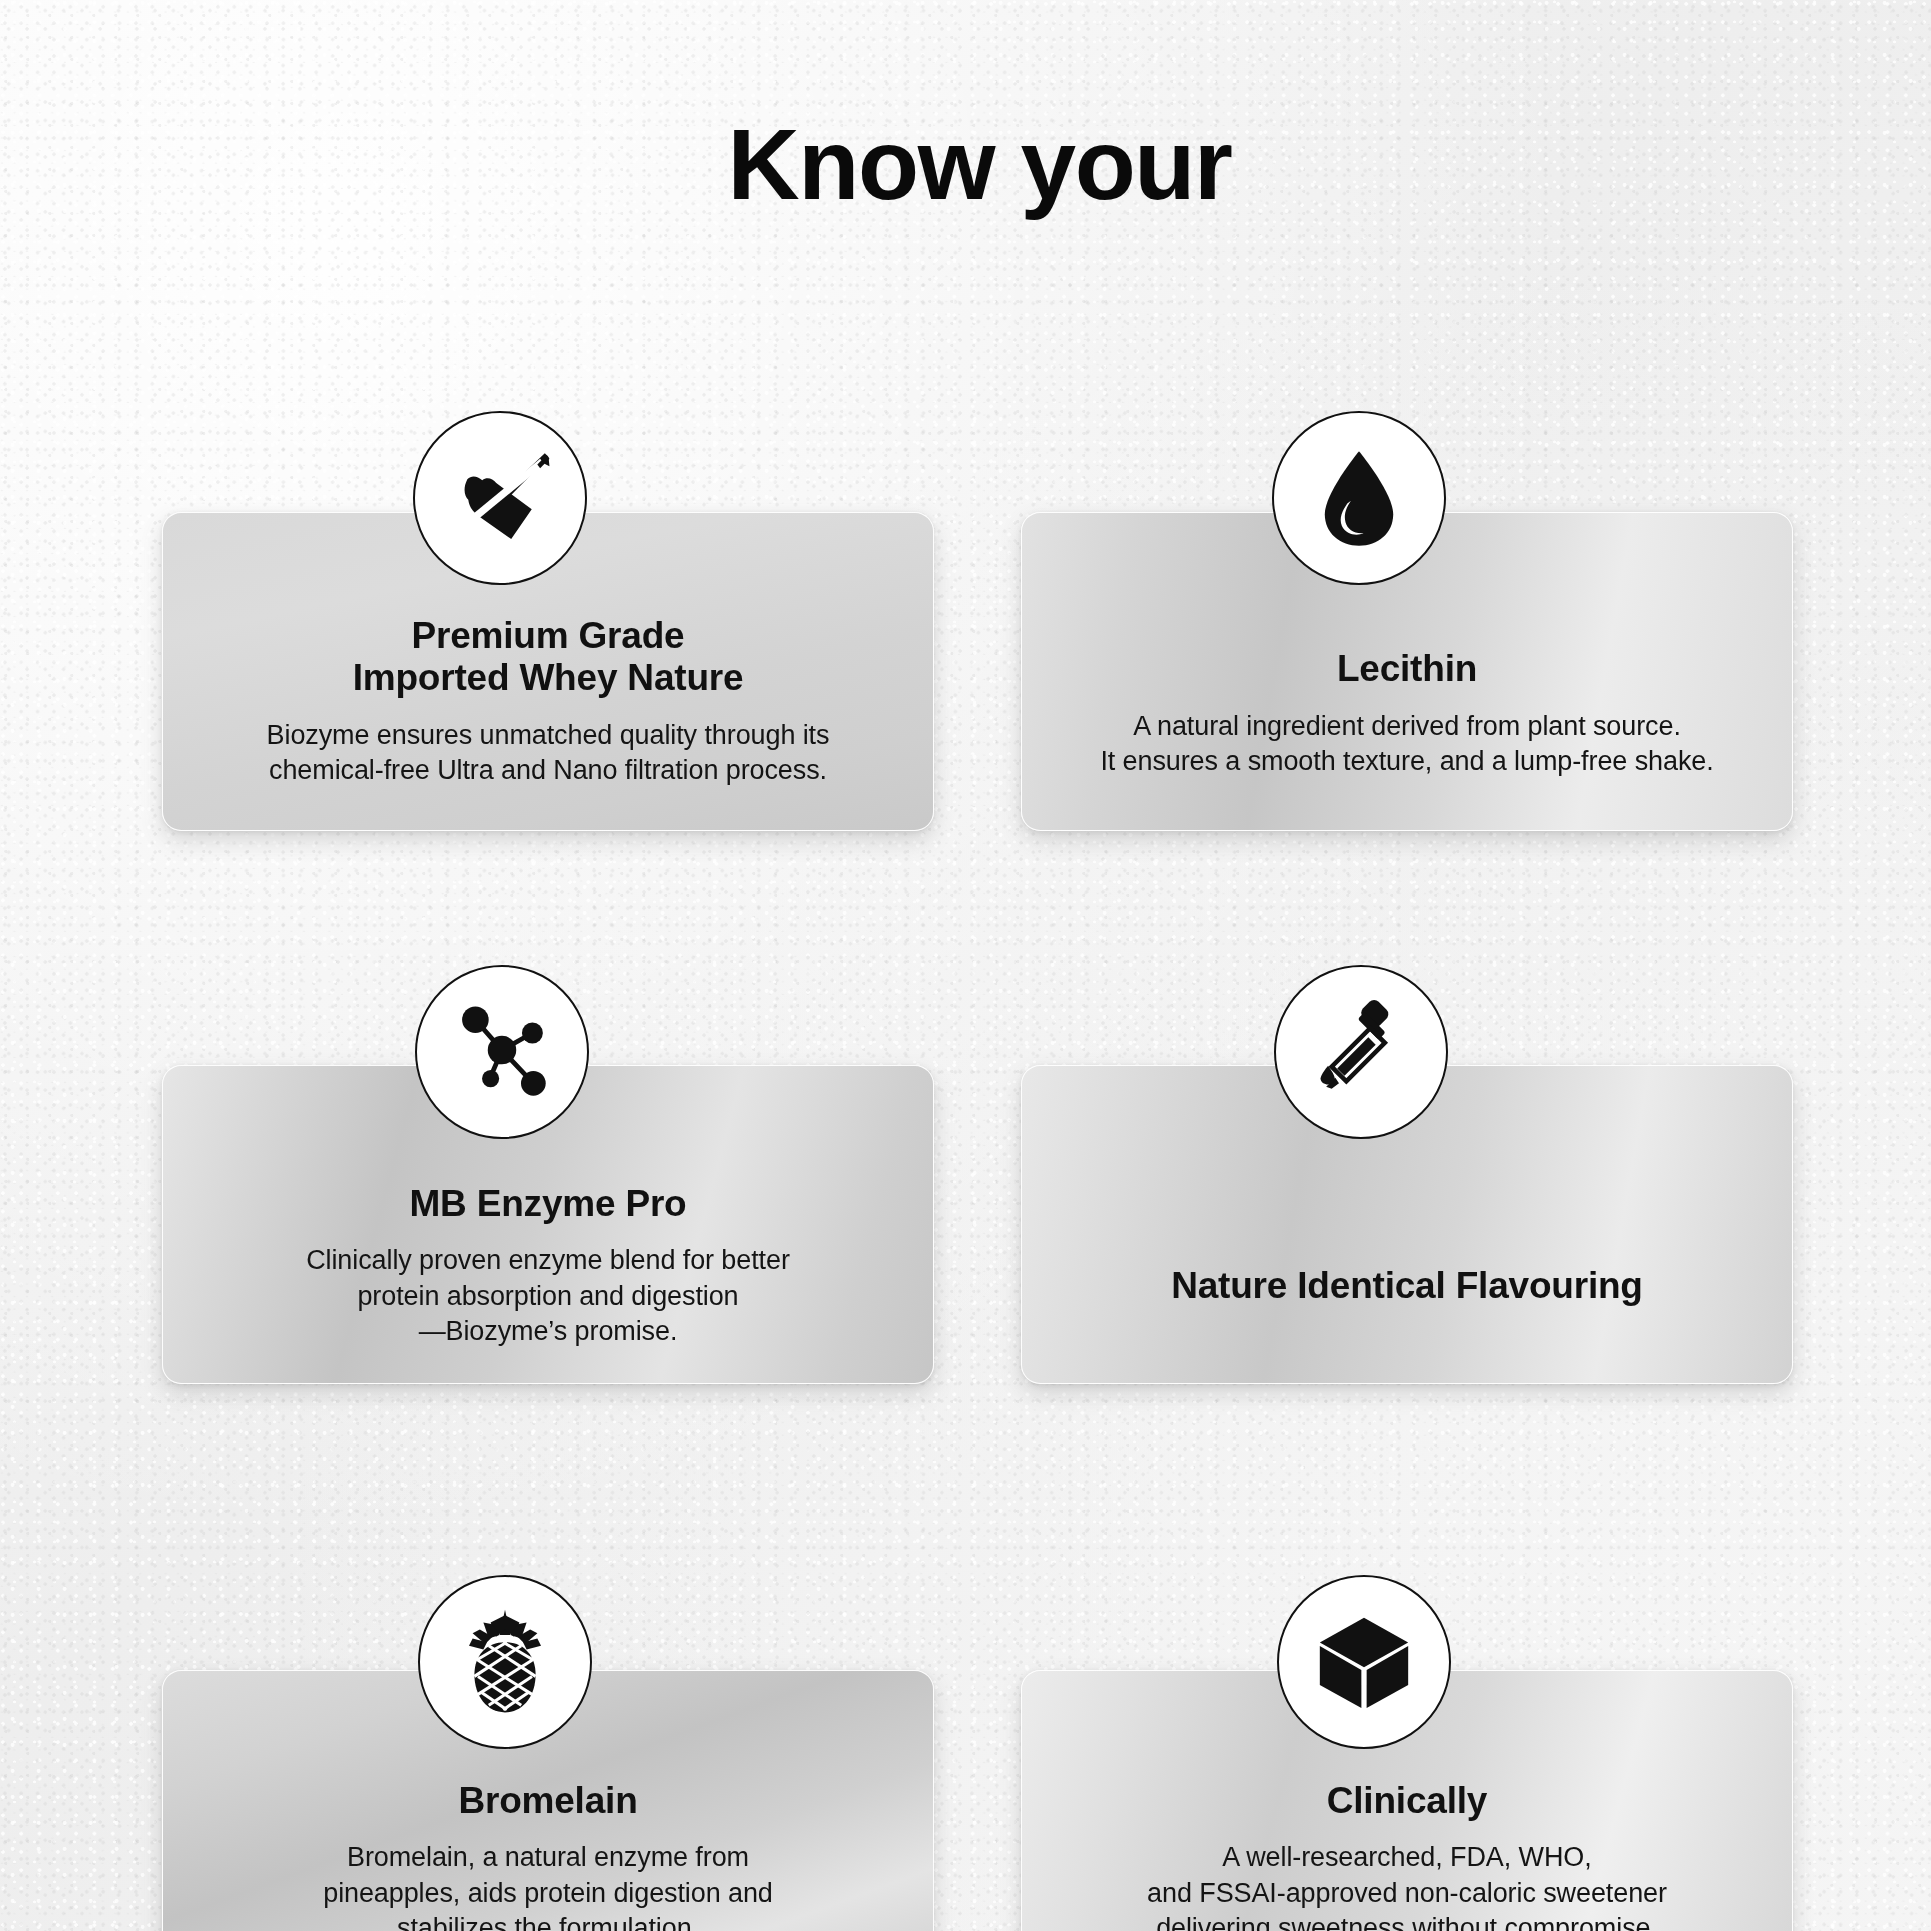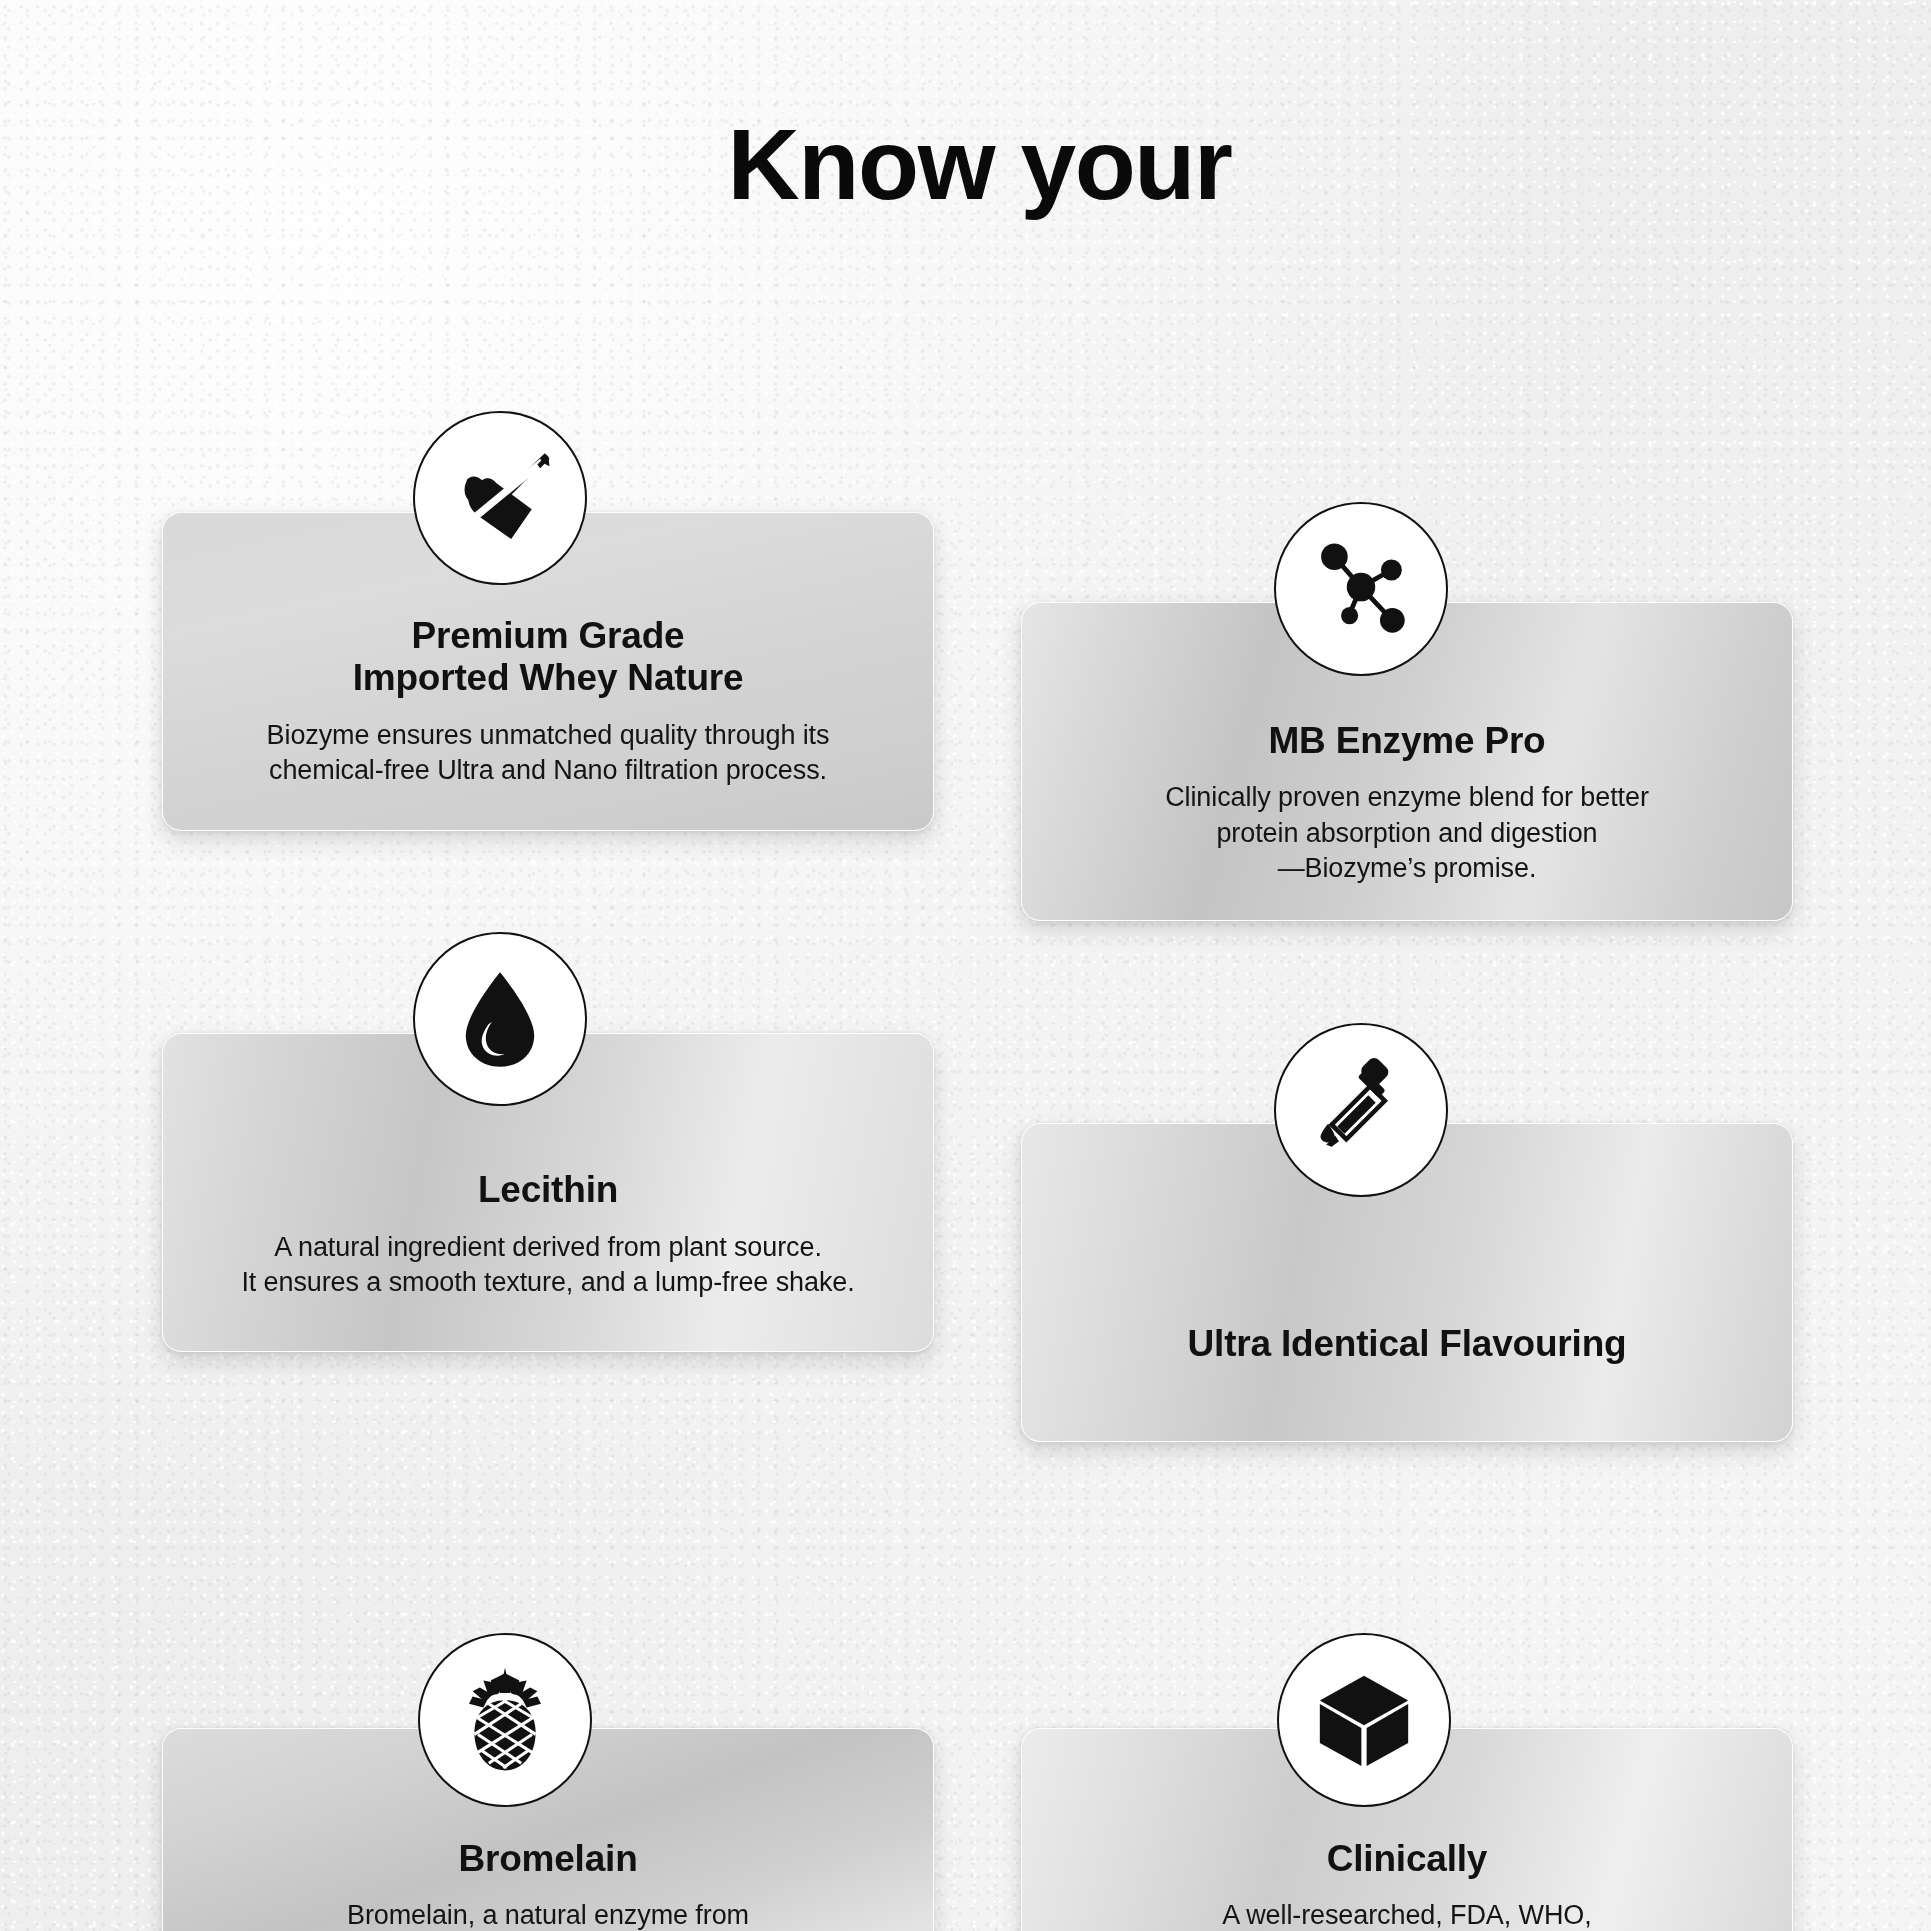--- a/index.html
+++ b/index.html
@@ -256,20 +256,45 @@
                    C30 35, 36 37, 41 41
                    C46 37, 52 39, 56 44
                    L94 72
                    L72 104
                    L38 80
                    C32 76, 27 70, 26 62
                    C22 58, 20 50, 25 40 Z" fill="#111"></path>
 
           <path d="M30 78 L103 18 L108 24 L35 84 Z" fill="#ffffff"></path>
           <path d="M100 24 L110 14 L113 18 L103 28 Z" fill="#111"></path>
+        </svg>
+      </div>
+    </div>
+
+    <div class="cell cell-1">
+      <div class="card card-b">
+        <div class="card-inner">
+          <div class="card-title">Lecithin</div>
+          <div class="card-body">A natural ingredient derived from plant source.
+It ensures a smooth texture, and a lump-free shake.</div>
+        </div>
+      </div>
+      <div class="icon-badge">
+        <svg width="108" height="108" viewBox="0 0 120 120" aria-hidden="true">
+          <path d="M60 8
+                   C60 8, 22 54, 22 78
+                   C22 99, 39 113, 60 113
+                   C81 113, 98 99, 98 78
+                   C98 54, 60 8, 60 8 Z" fill="#111"></path>
+
+          <path d="M47 66
+                   C40 76, 38 84, 41 91
+                   C45 100, 57 103, 65 99
+                   C55 100, 47 95, 45 87
+                   C43 79, 45 72, 51 63 Z" fill="#ffffff"></path>
         </svg>
       </div>
     </div>
 
     <div class="cell cell-2">
       <div class="card card-c">
         <div class="card-inner">
           <div class="card-title">MB Enzyme Pro</div>
           <div class="card-body">Clinically proven enzyme blend for better
 protein absorption and digestion
@@ -287,49 +312,24 @@
           </g>
           <circle cx="32" cy="26" r="14" fill="#111"></circle>
           <circle cx="60" cy="58" r="15" fill="#111"></circle>
           <circle cx="92" cy="40" r="11" fill="#111"></circle>
           <circle cx="48" cy="88" r="9" fill="#111"></circle>
           <circle cx="93" cy="93" r="13" fill="#111"></circle>
         </svg>
       </div>
     </div>
 
-    <div class="cell cell-1">
-      <div class="card card-b">
-        <div class="card-inner">
-          <div class="card-title">Lecithin</div>
-          <div class="card-body">A natural ingredient derived from plant source.
-It ensures a smooth texture, and a lump-free shake.</div>
-        </div>
-      </div>
-      <div class="icon-badge">
-        <svg width="108" height="108" viewBox="0 0 120 120" aria-hidden="true">
-          <path d="M60 8
-                   C60 8, 22 54, 22 78
-                   C22 99, 39 113, 60 113
-                   C81 113, 98 99, 98 78
-                   C98 54, 60 8, 60 8 Z" fill="#111"></path>
-
-          <path d="M47 66
-                   C40 76, 38 84, 41 91
-                   C45 100, 57 103, 65 99
-                   C55 100, 47 95, 45 87
-                   C43 79, 45 72, 51 63 Z" fill="#ffffff"></path>
-        </svg>
-      </div>
-    </div>
-
     <div class="cell cell-3">
       <div class="card card-d">
         <div class="card-inner">
-          <div class="card-title">Ultra Identical Flavouring</div>
+          <div class="card-title">Nature Identical Flavouring</div>
         </div>
       </div>
       <div class="icon-badge">
         <svg width="110" height="110" viewBox="0 0 120 120" aria-hidden="true">
 
           <rect x="62" y="6" width="26" height="24" rx="7" transform="rotate(45 75 18)" fill="#111"></rect>
 
           <rect x="56" y="26" width="32" height="11" rx="3" transform="rotate(45 72 31)" fill="#111"></rect>
 
           <path d="M70 34 L86 50 L44 92 L28 76 Z" fill="none" stroke="#111" stroke-width="5"></path>

